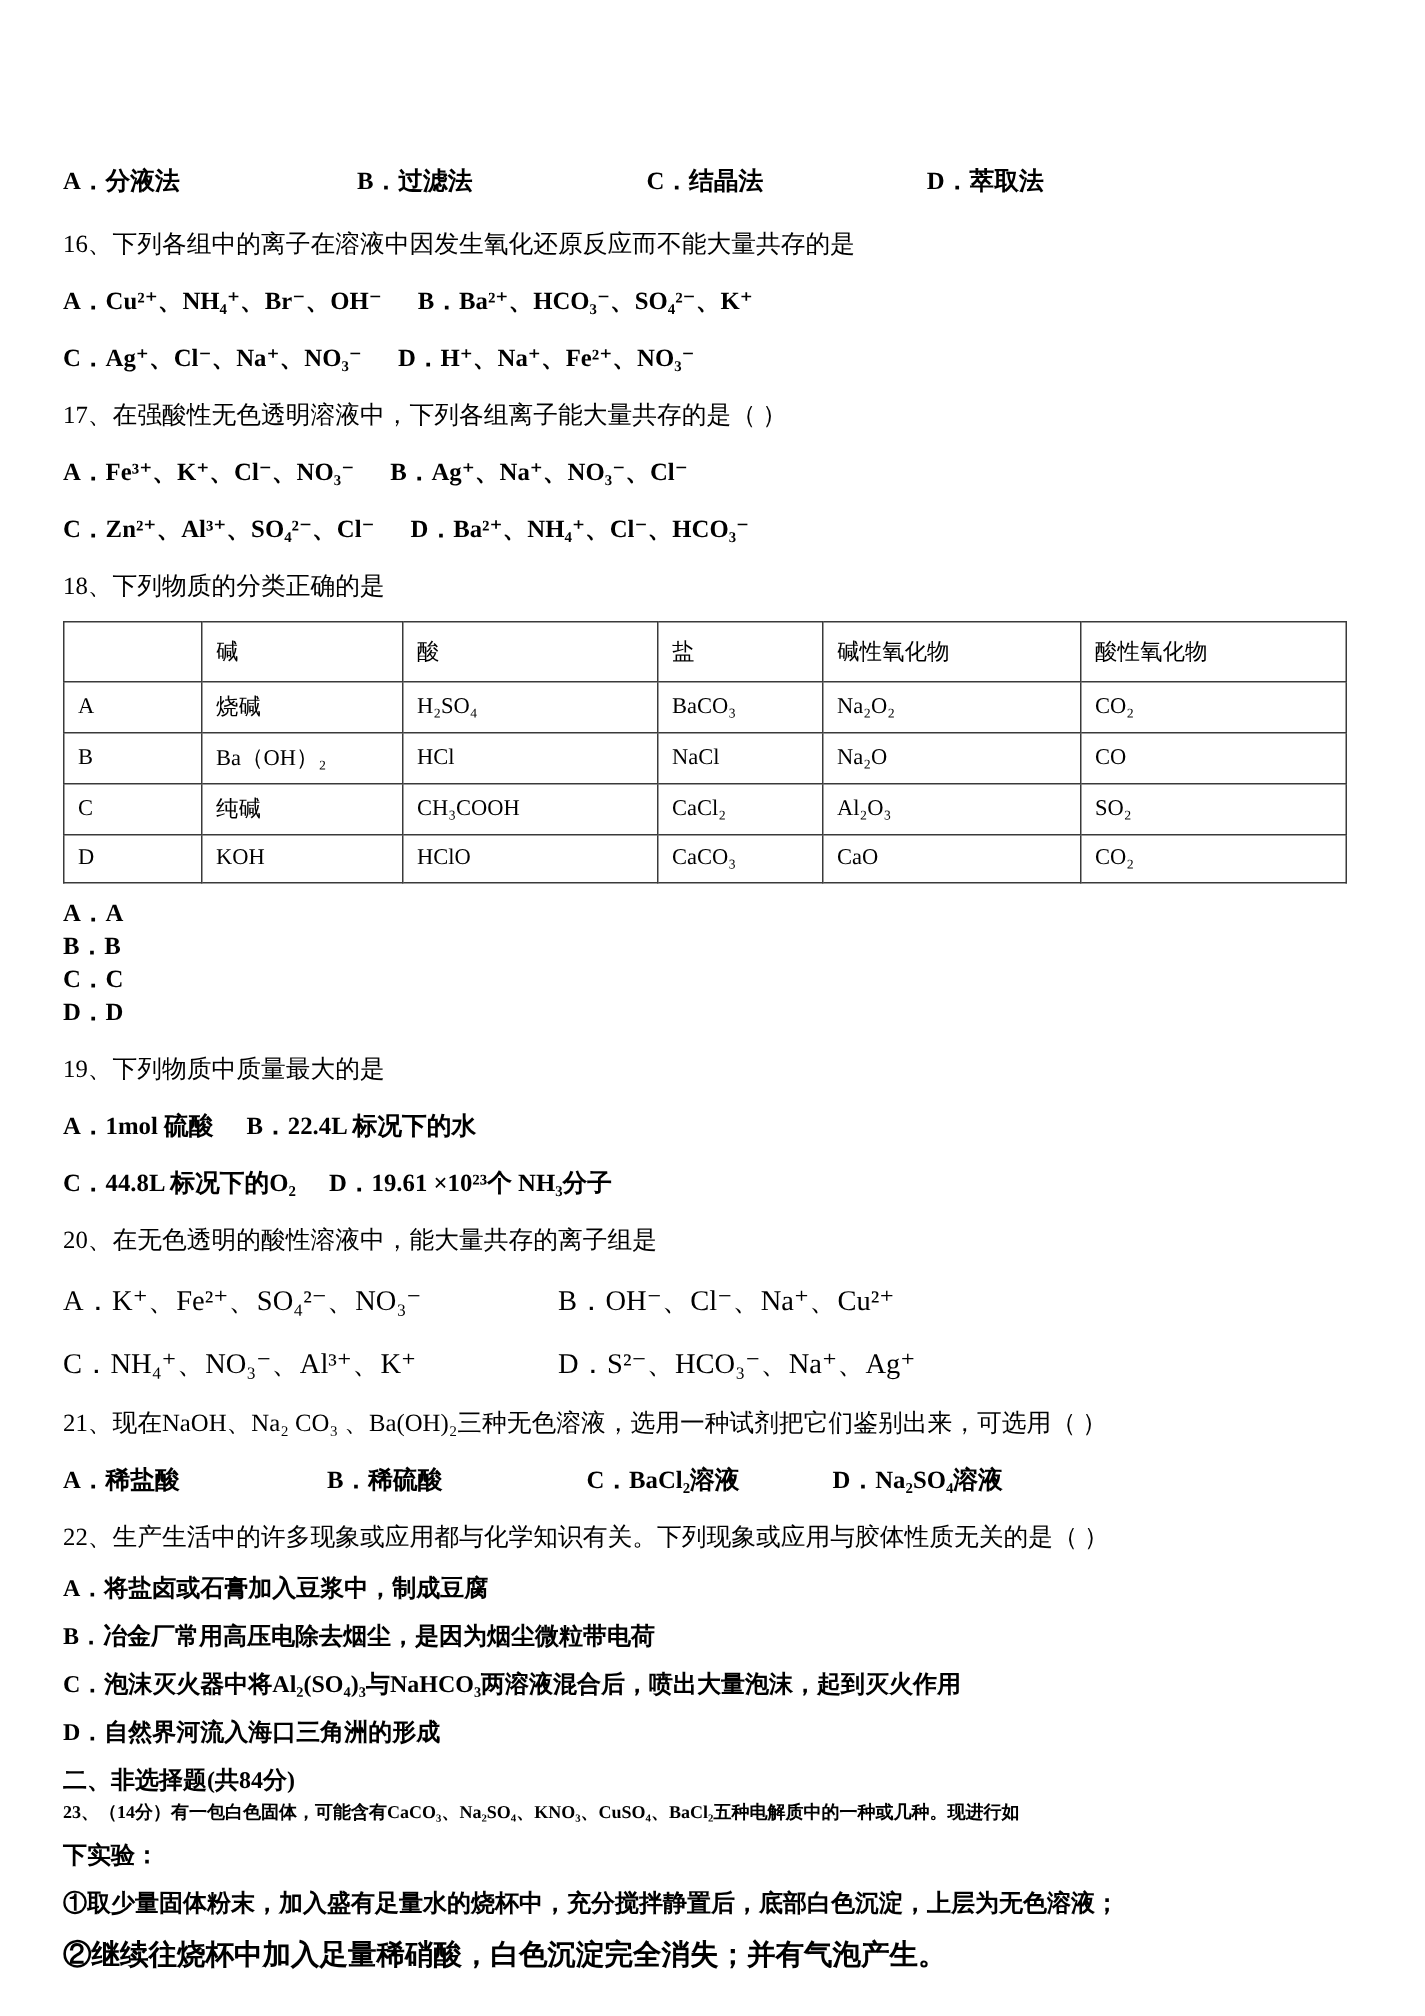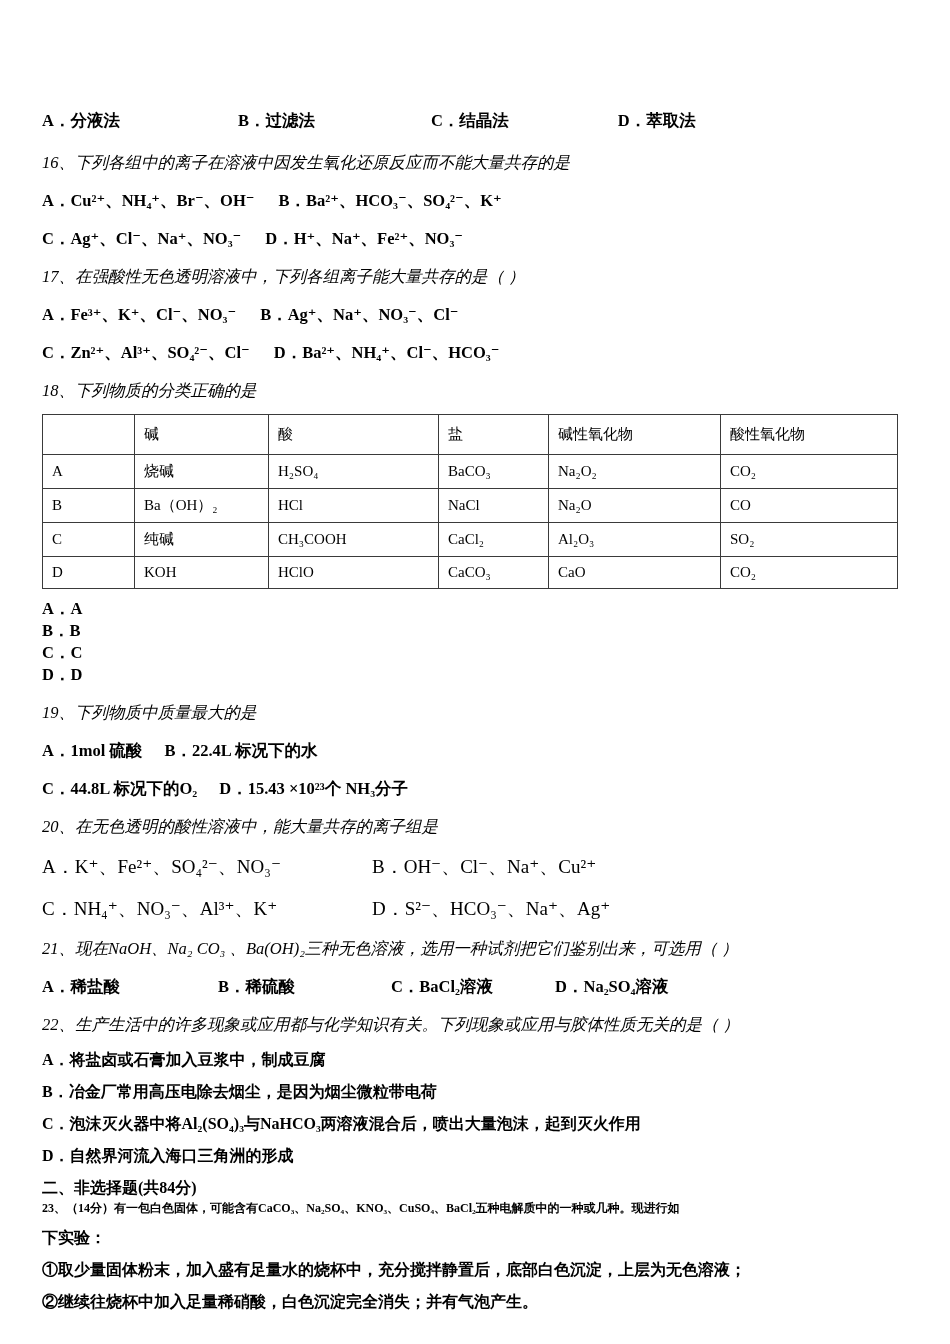--- a/index.html
+++ b/index.html
@@ -27,21 +27,20 @@
     font-size: 16px;
     line-height: 1.0;
     white-space: nowrap;
     margin: 0;
     padding: 0;
   }
   .qline {          
     font-size: 16.5px;
     margin: 0 0 0 0;
     white-space: nowrap;
-    font-style: italic;
   }
   .bold { font-weight: bold; }
 
   .spacer-20 { height: 20px; }
   .spacer-16 { height: 16px; }
   .spacer-10 { height: 10px; }
   .spacer-6  { height: 6px; }
 
   
   .optrow {
@@ -228,21 +227,21 @@
   <div class="spacer-16"></div>
   <div class="optrow">
     <span class="opt">A．1mol 硫酸</span>
     <span style="width:22px"></span>
     <span class="opt">B．22.4L 标况下的水</span>
   </div>
   <div class="spacer-16"></div>
   <div class="optrow">
     <span class="opt">C．44.8L 标况下的O₂</span>
     <span style="width:22px"></span>
-    <span class="opt">D．15.43 ×10²³个 NH₃分子</span>
+    <span class="opt">D．19.61 ×10²³个 NH₃分子</span>
   </div>
 
   <div class="spacer-16"></div>
 
   <div class="qline stemnum">20、在无色透明的酸性溶液中，能大量共存的离子组是</div>
   <div class="spacer-16"></div>
   <div class="optrow-wide">
     <span class="colA">A．K⁺、Fe²⁺、SO₄²⁻、NO₃⁻</span>
     <span>B．OH⁻、Cl⁻、Na⁺、Cu²⁺</span>
   </div>
@@ -281,15 +280,15 @@
   <div class="spacer-16"></div>
 
   <div class="line bold">二、非选择题(共84分)</div>
   <div class="spacer-6"></div>
   <div class="line bold" style="font-size:12px">23、（14分）有一包白色固体，可能含有CaCO₃、Na₂SO₄、KNO₃、CuSO₄、BaCl₂五种电解质中的一种或几种。现进行如</div>
   <div class="spacer-16"></div>
   <div class="line bold">下实验：</div>
   <div class="spacer-16"></div>
   <div class="line bold" style="font-size:16px">①取少量固体粉末，加入盛有足量水的烧杯中，充分搅拌静置后，底部白色沉淀，上层为无色溶液；</div>
   <div class="spacer-16"></div>
-  <div class="line bold" style="font-size:16px">②继续往烧杯中加入足量稀硝酸，白色沉淀完全消失；并有气泡产生。</div>
+  <div class="line bold" style="font-size:19px">②继续往烧杯中加入足量稀硝酸，白色沉淀完全消失；并有气泡产生。</div>
 
 </div>
 
 </body></html>

